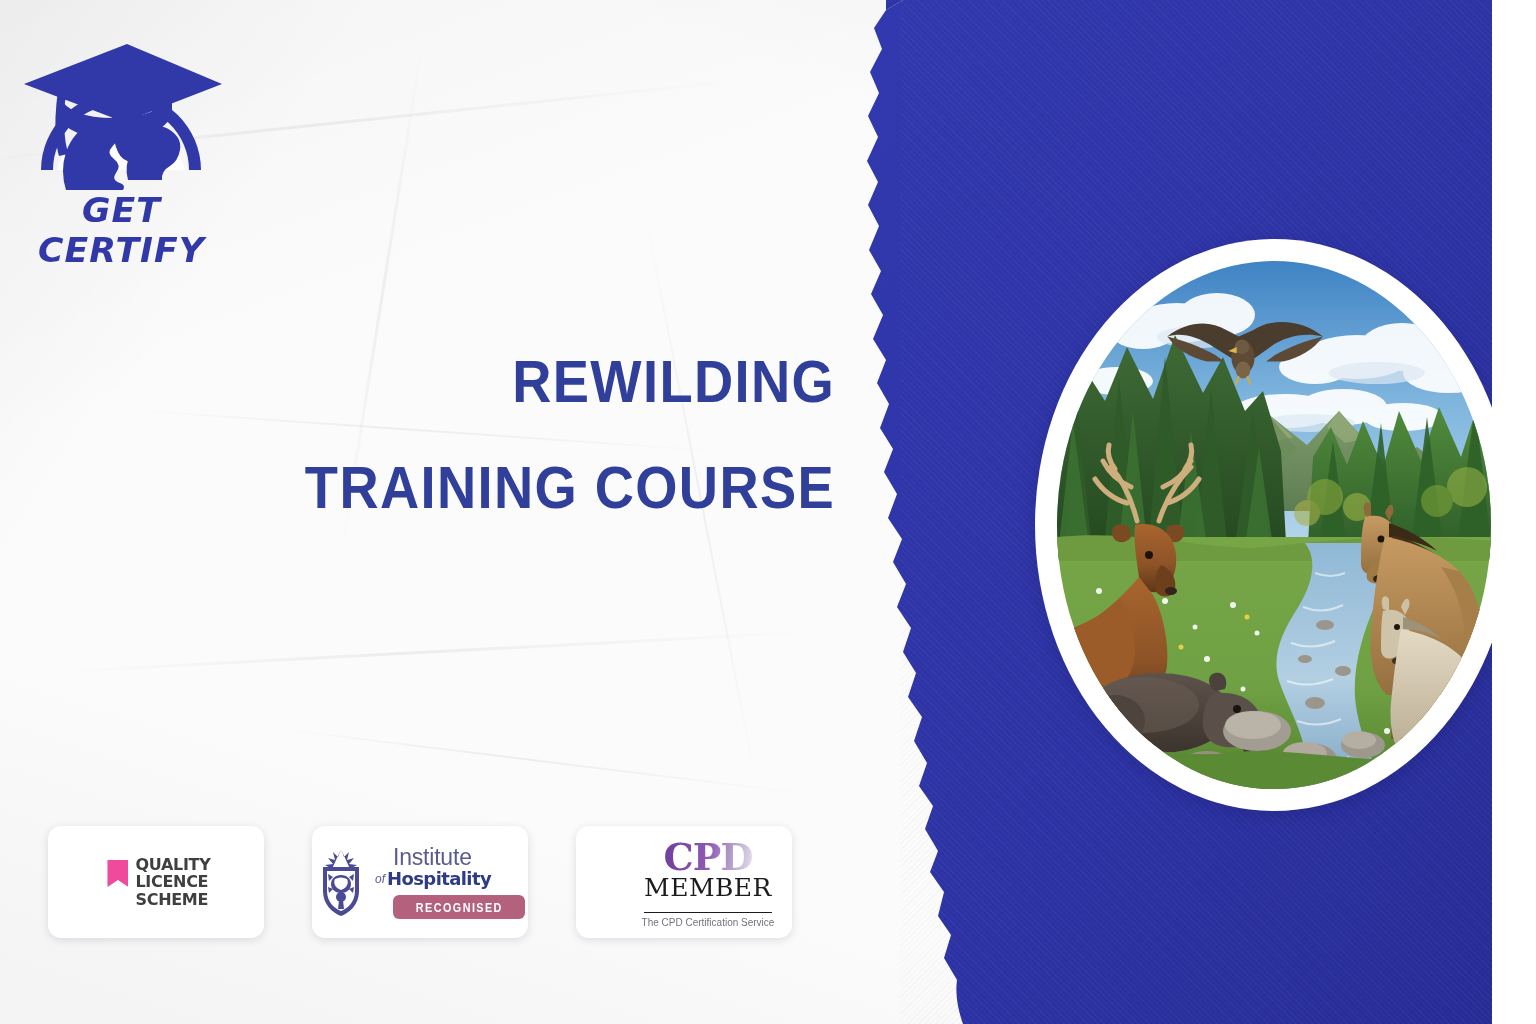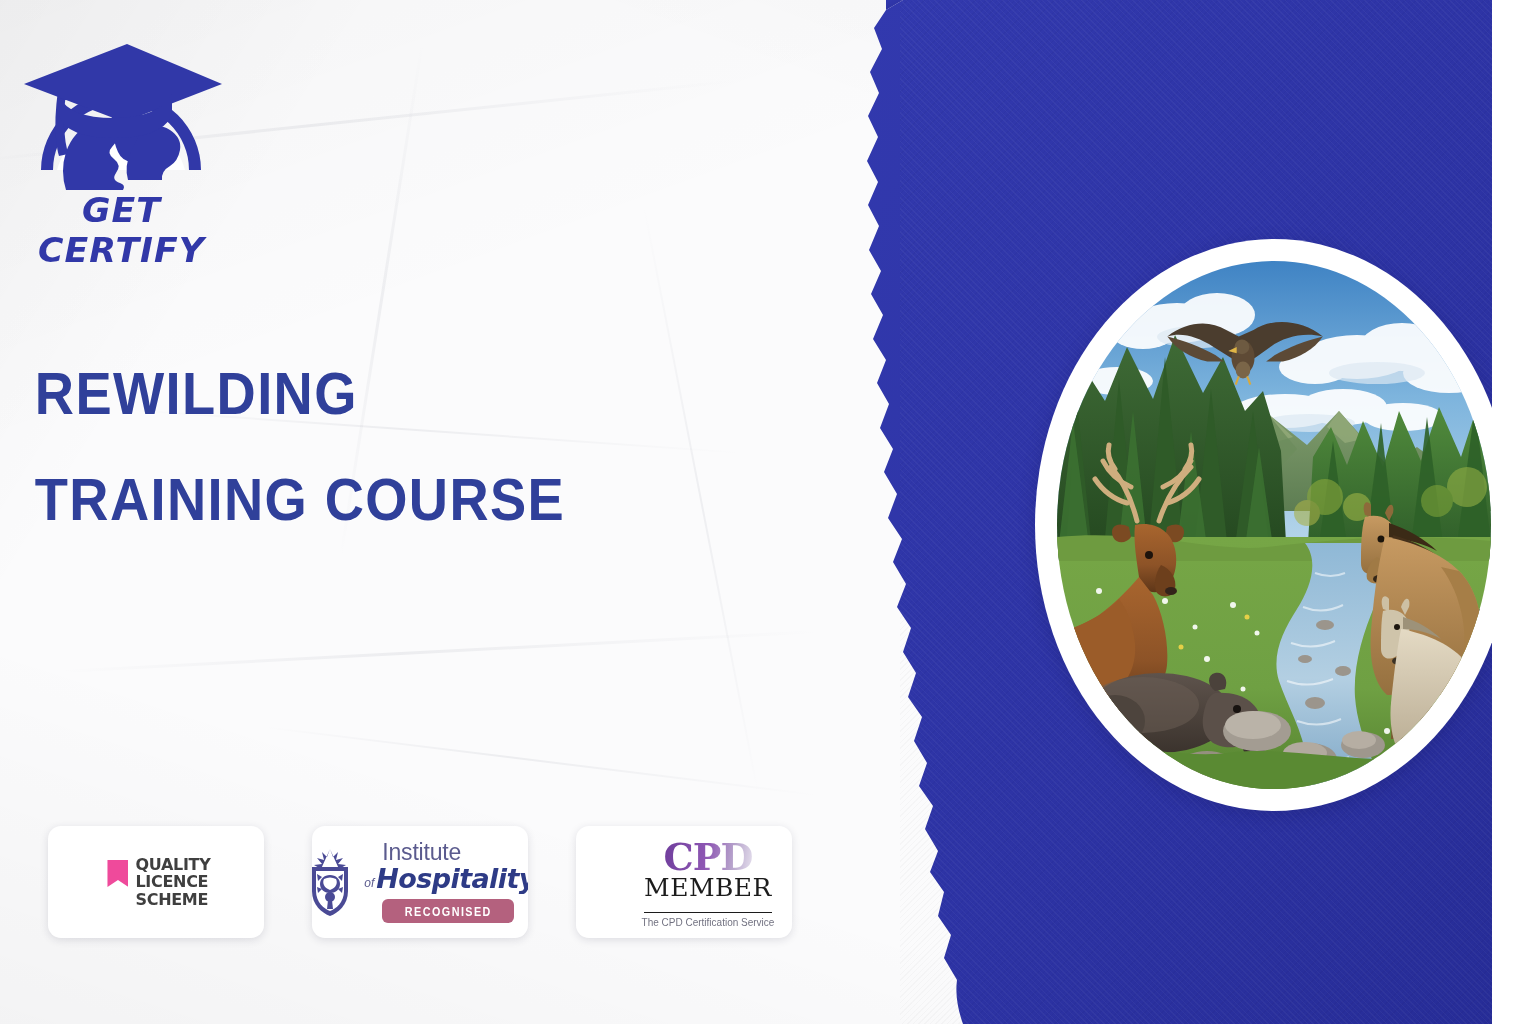--- a/index.html
+++ b/index.html
@@ -79,23 +79,23 @@
     letter-spacing: 1px;
     color: #3138a8;
     font-style: italic;
     transform: scaleX(1.02);
   }
 
   
   .headline {
     position: absolute;
     left: 0;
-    top: 364px;
+    top: 352px;
     width: 870px;
-    text-align: left;
+    text-align: right;
     color: #30409a;
   }
   .headline .line {
     font-family: "Liberation Sans Narrow", "Liberation Sans", sans-serif;
     font-weight: 700;
     font-size: 59px;
     letter-spacing: 1.5px;
     line-height: 1.05;
     transform: scaleX(.92);
     text-shadow: 1px 1px 0 rgba(255,255,255,.5);
@@ -170,24 +170,23 @@
     font-family: "Liberation Sans", sans-serif;
     font-size: 12px;
     font-style: italic;
     color: #5b5b8e;
     margin-right: 2px;
     margin-bottom: 3px;
   }
   .ioh-l2 {
     font-family: "DejaVu Sans", sans-serif;
     font-weight: 700;
-    font-size: 27px;
+    font-size: 18px;
     color: #2e3b86;
     letter-spacing: -0.6px;
-    font-style: italic;
   }
   .ioh-bar {
     margin-top: 7px;
     background: #b4617e;
     border-radius: 6px;
     text-align: center;
     padding: 3px 0 3px;
     width: 132px;
     margin-left: 18px;
   }

